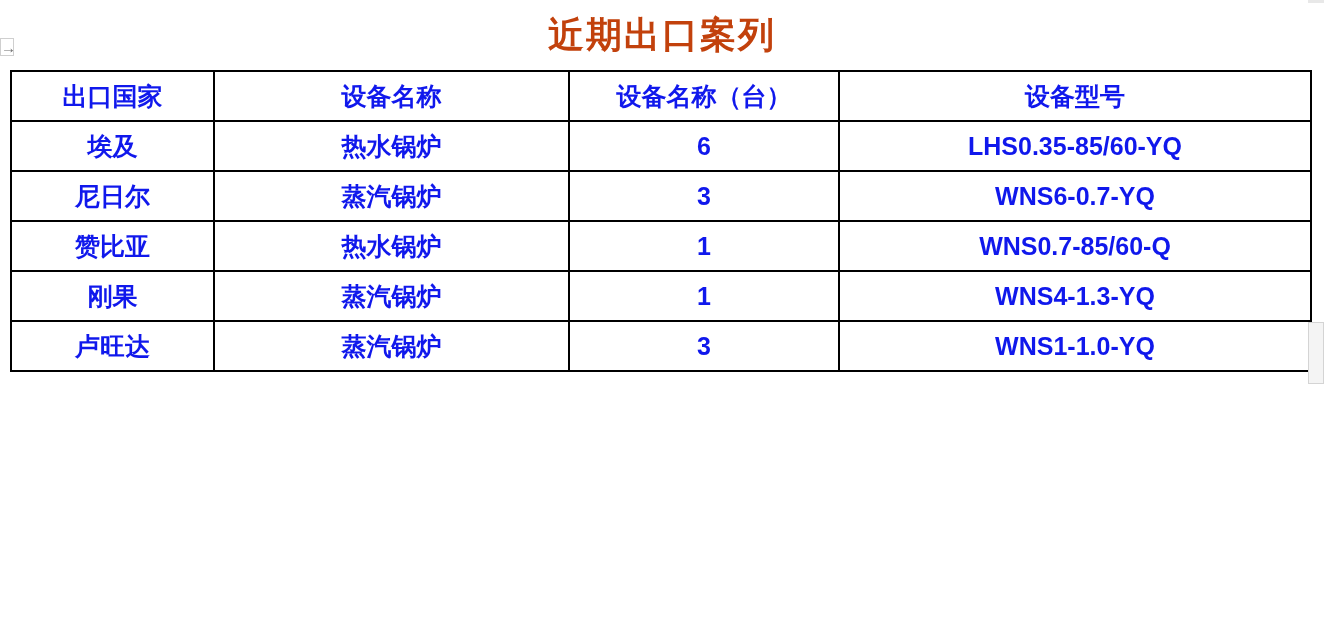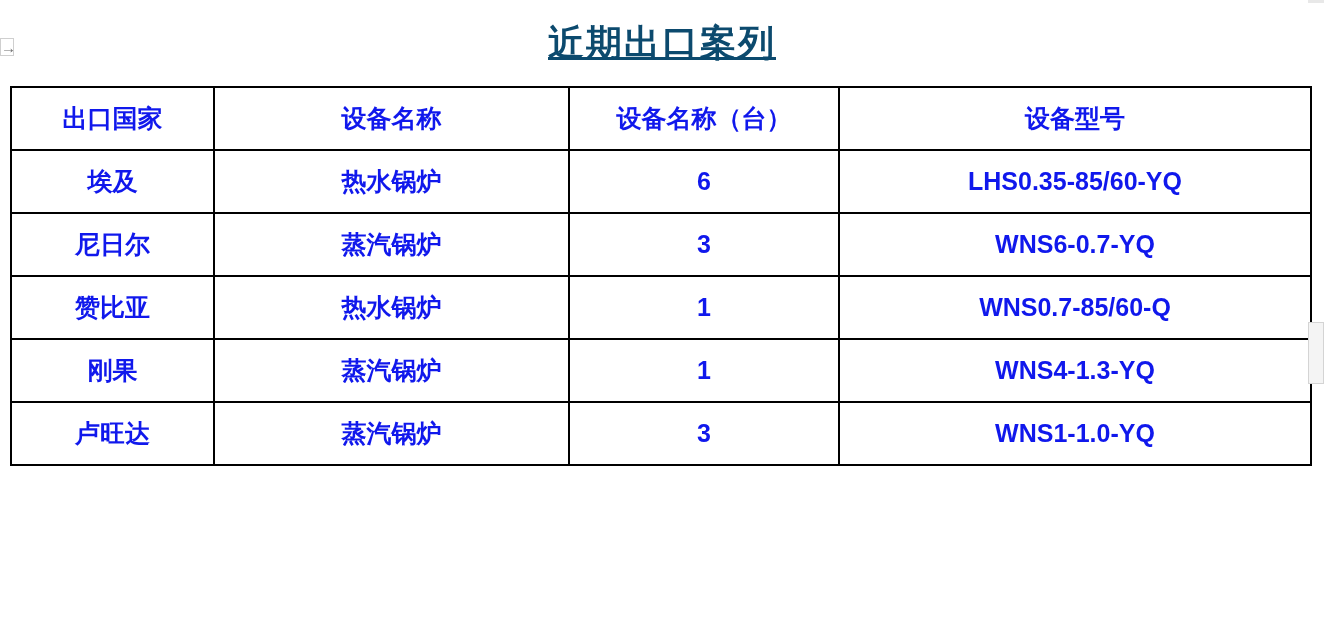--- a/index.html
+++ b/index.html
@@ -15,43 +15,42 @@
     position: relative;
   }
   .page {
     position: relative;
     width: 1324px;
     height: 641px;
     box-sizing: border-box;
   }
   .title {
     text-align: center;
-    color: #0c4a6e;
+    color: #c2410c;
     font-weight: bold;
     font-size: 36px;
     line-height: 62px;
     letter-spacing: 2px;
-    padding: 12px;
+    padding: 4px;
     margin: 0;
-    text-decoration: underline;
   }
   table.case-table {
     border-collapse: collapse;
     width: 1300px;
     margin: 0 0 0 10px;
     table-layout: fixed;
   }
   table.case-table td, table.case-table th {
     border: 2px solid #000000;
     color: #1018ec;
     font-weight: bold;
     text-align: center;
     vertical-align: middle;
     font-size: 25px;
-    height: 63px;
+    height: 50px;
     padding: 0 4px;
     box-sizing: border-box;
     white-space: nowrap;
   }
   table.case-table th {
     font-size: 25px;
   }
   col.c1 { width: 203px; }
   col.c2 { width: 355px; }
   col.c3 { width: 270px; }

